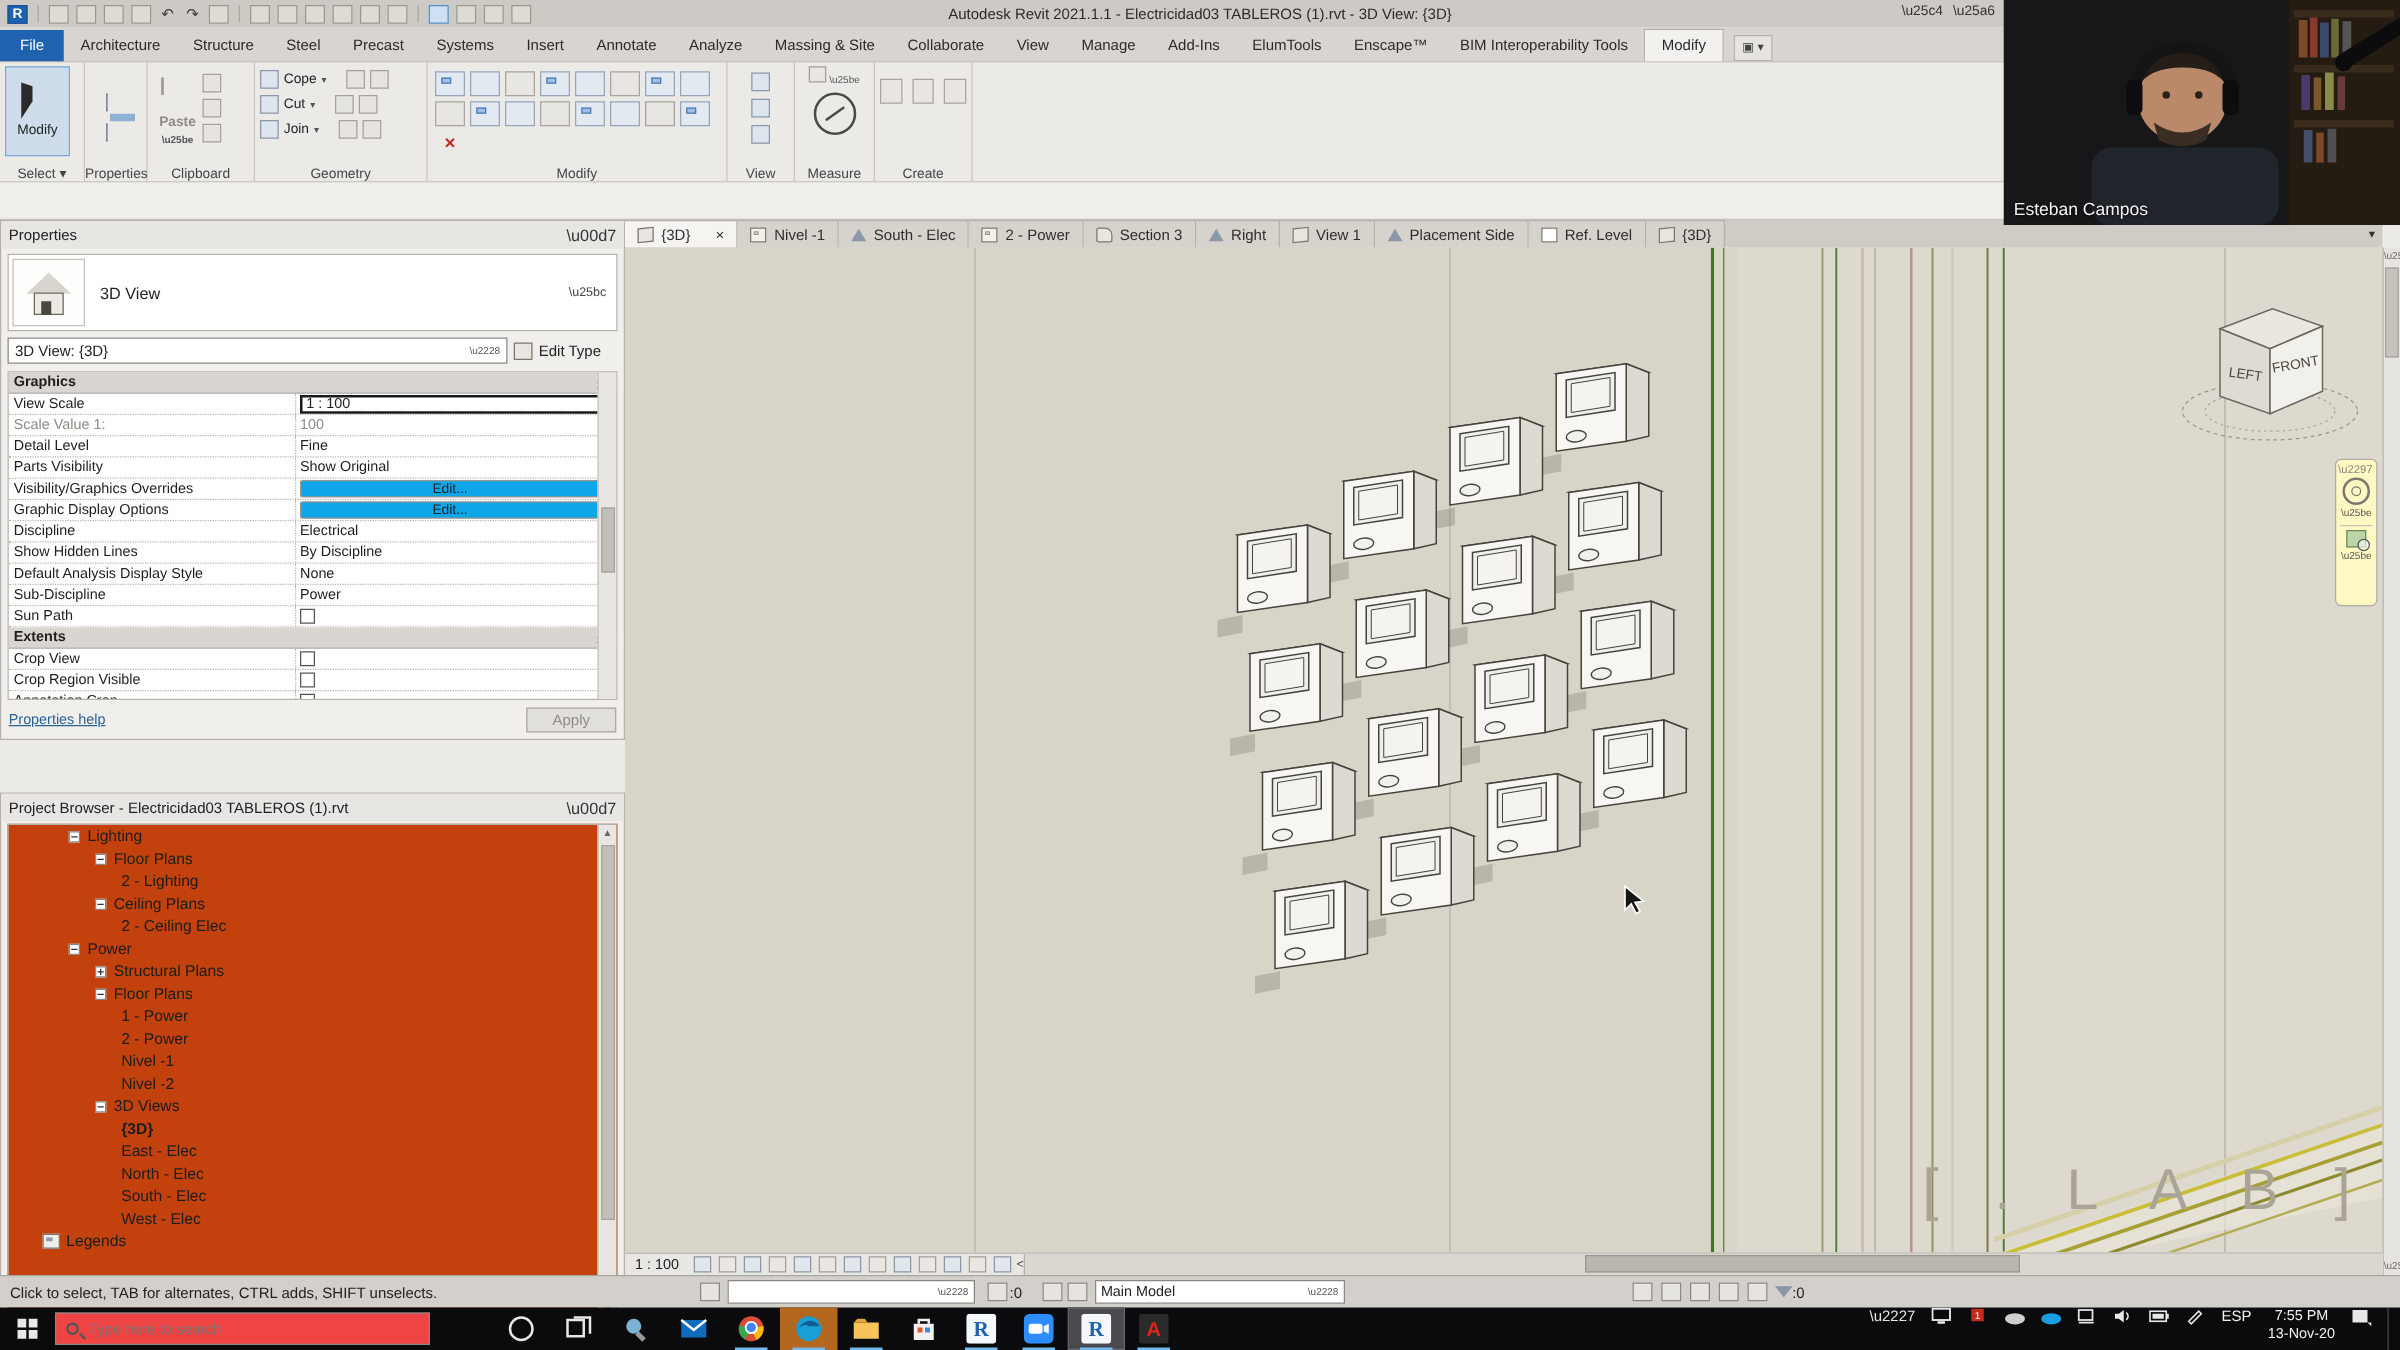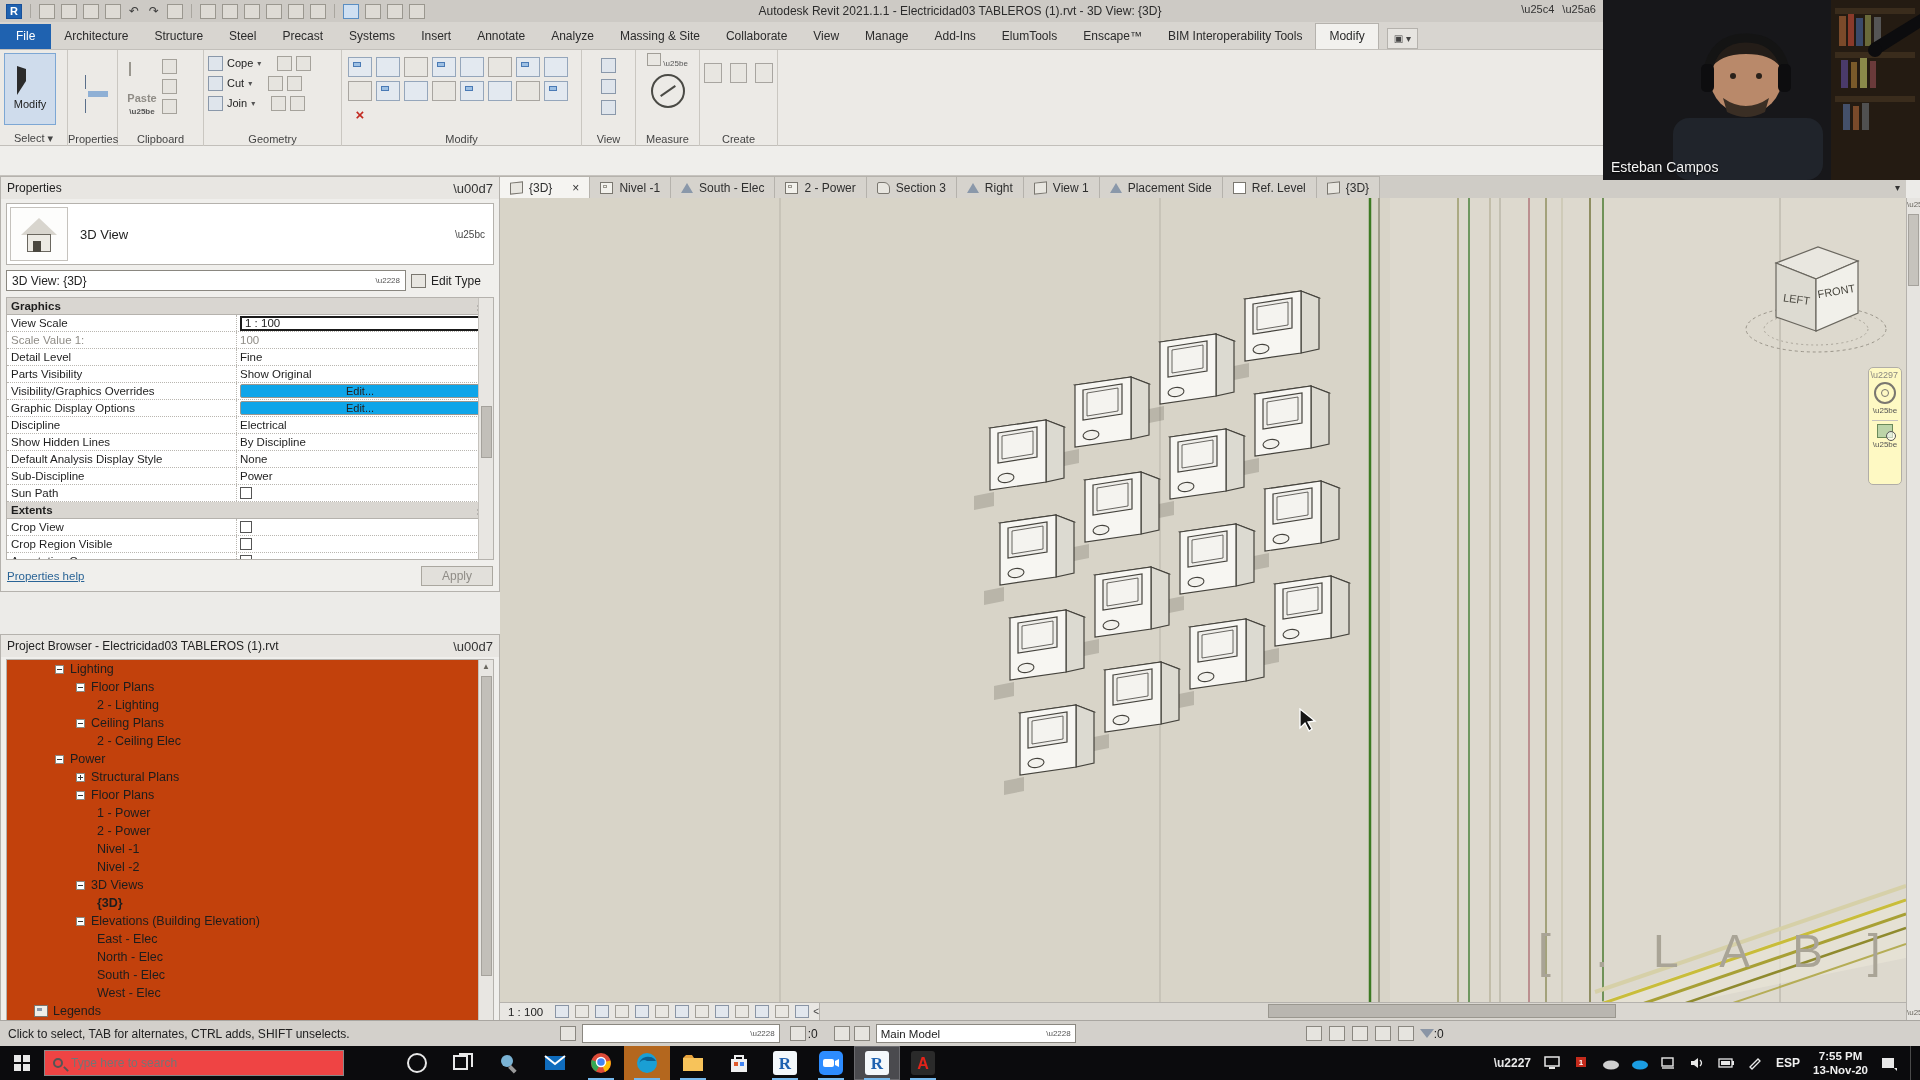--- a/index.html
+++ b/index.html
@@ -152,21 +152,21 @@
   .winlogo div { background:#e8e8e8; }
   #searchbox { width:300px; height:26px; background:#ef4444; border:1px solid #888; display:flex; align-items:center; gap:8px; padding:0 8px; }
   #searchbox input { border:none; outline:none; background:transparent; font-size:12px; width:240px; color:#333; font-family:"Liberation Sans",sans-serif; }
   .search-glass { width:10px; height:10px; border:2px solid #555; border-radius:50%; position:relative; }
   .search-glass:after { content:""; position:absolute; left:8px; top:8px; width:6px; height:2px; background:#555; transform:rotate(45deg); }
   .tb-slot { width:46px; height:34px; display:flex; align-items:center; justify-content:center; position:relative; }
   .tb-slot.run:after { content:""; position:absolute; bottom:0; left:10px; right:10px; height:2px; background:#76b9ed; }
   .tb-slot.hl { background:#b4671e; }
   .tb-slot.focus { background:#4a4a4e; box-shadow:inset 0 0 0 1px #6a6a6e; }
   .app-ic { width:24px; height:24px; position:relative; }
-  #tray { margin-left:auto; display:flex; align-items:center; gap:13px; color:#e8e8e8; padding-right:6px;font-weight:bold; }
+  #tray { margin-left:auto; display:flex; gap:13px; color:#e8e8e8; padding-right:6px; }
   .tray-ic { width:16px; height:14px; position:relative; }
   #clock { text-align:center; font-size:11.5px; line-height:1.25; color:#f0f0f0; }
   #lang { font-size:12px; color:#f0f0f0; }
   #showdesk { width:4px; height:34px; border-left:1px solid #4a4a4a; }
 
   
   #webcam { left:1603px; top:0; width:317px; height:180px; background:#141416; overflow:hidden; z-index:50; }
   #cam-name { position:absolute; left:8px; bottom:5px; color:#f5f5f5; font-size:14px; text-shadow:0 1px 2px #000; }
 </style>
 </head>
@@ -535,24 +535,20 @@
         </div>
         <div class="trow" style="padding-left: 90px;">
           <span>Nivel -2</span>
         </div>
         <div class="trow" style="padding-left: 69px;">
           <span class="expander"></span>
           <span>3D Views</span>
         </div>
         <div class="trow bold" style="padding-left: 90px;">
           <span>{3D}</span>
-        </div>
-        <div class="trow" style="padding-left: 69px;">
-          <span class="expander"></span>
-          <span>Elevations (Building Elevation)</span>
         </div>
         <div class="trow" style="padding-left: 90px;">
           <span>East - Elec</span>
         </div>
         <div class="trow" style="padding-left: 90px;">
           <span>North - Elec</span>
         </div>
         <div class="trow" style="padding-left: 90px;">
           <span>South - Elec</span>
         </div>

